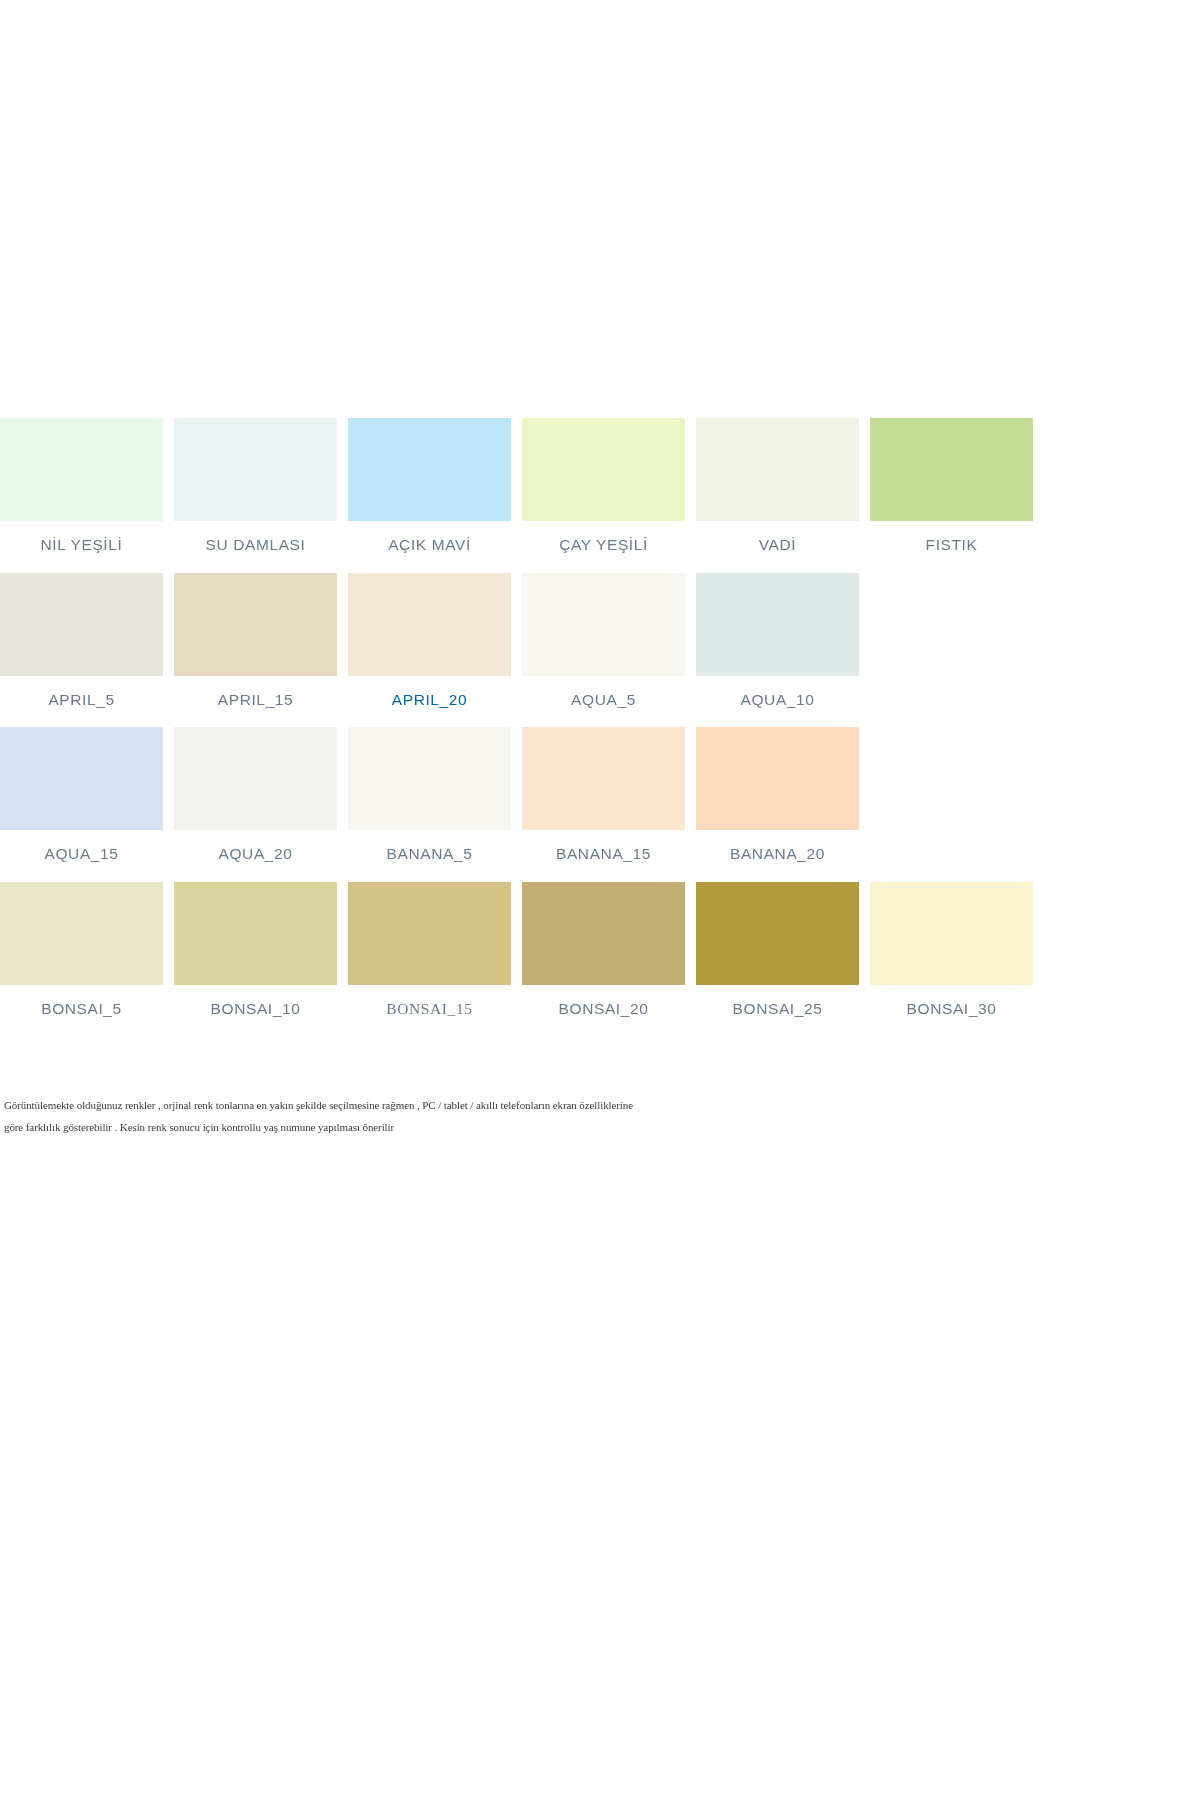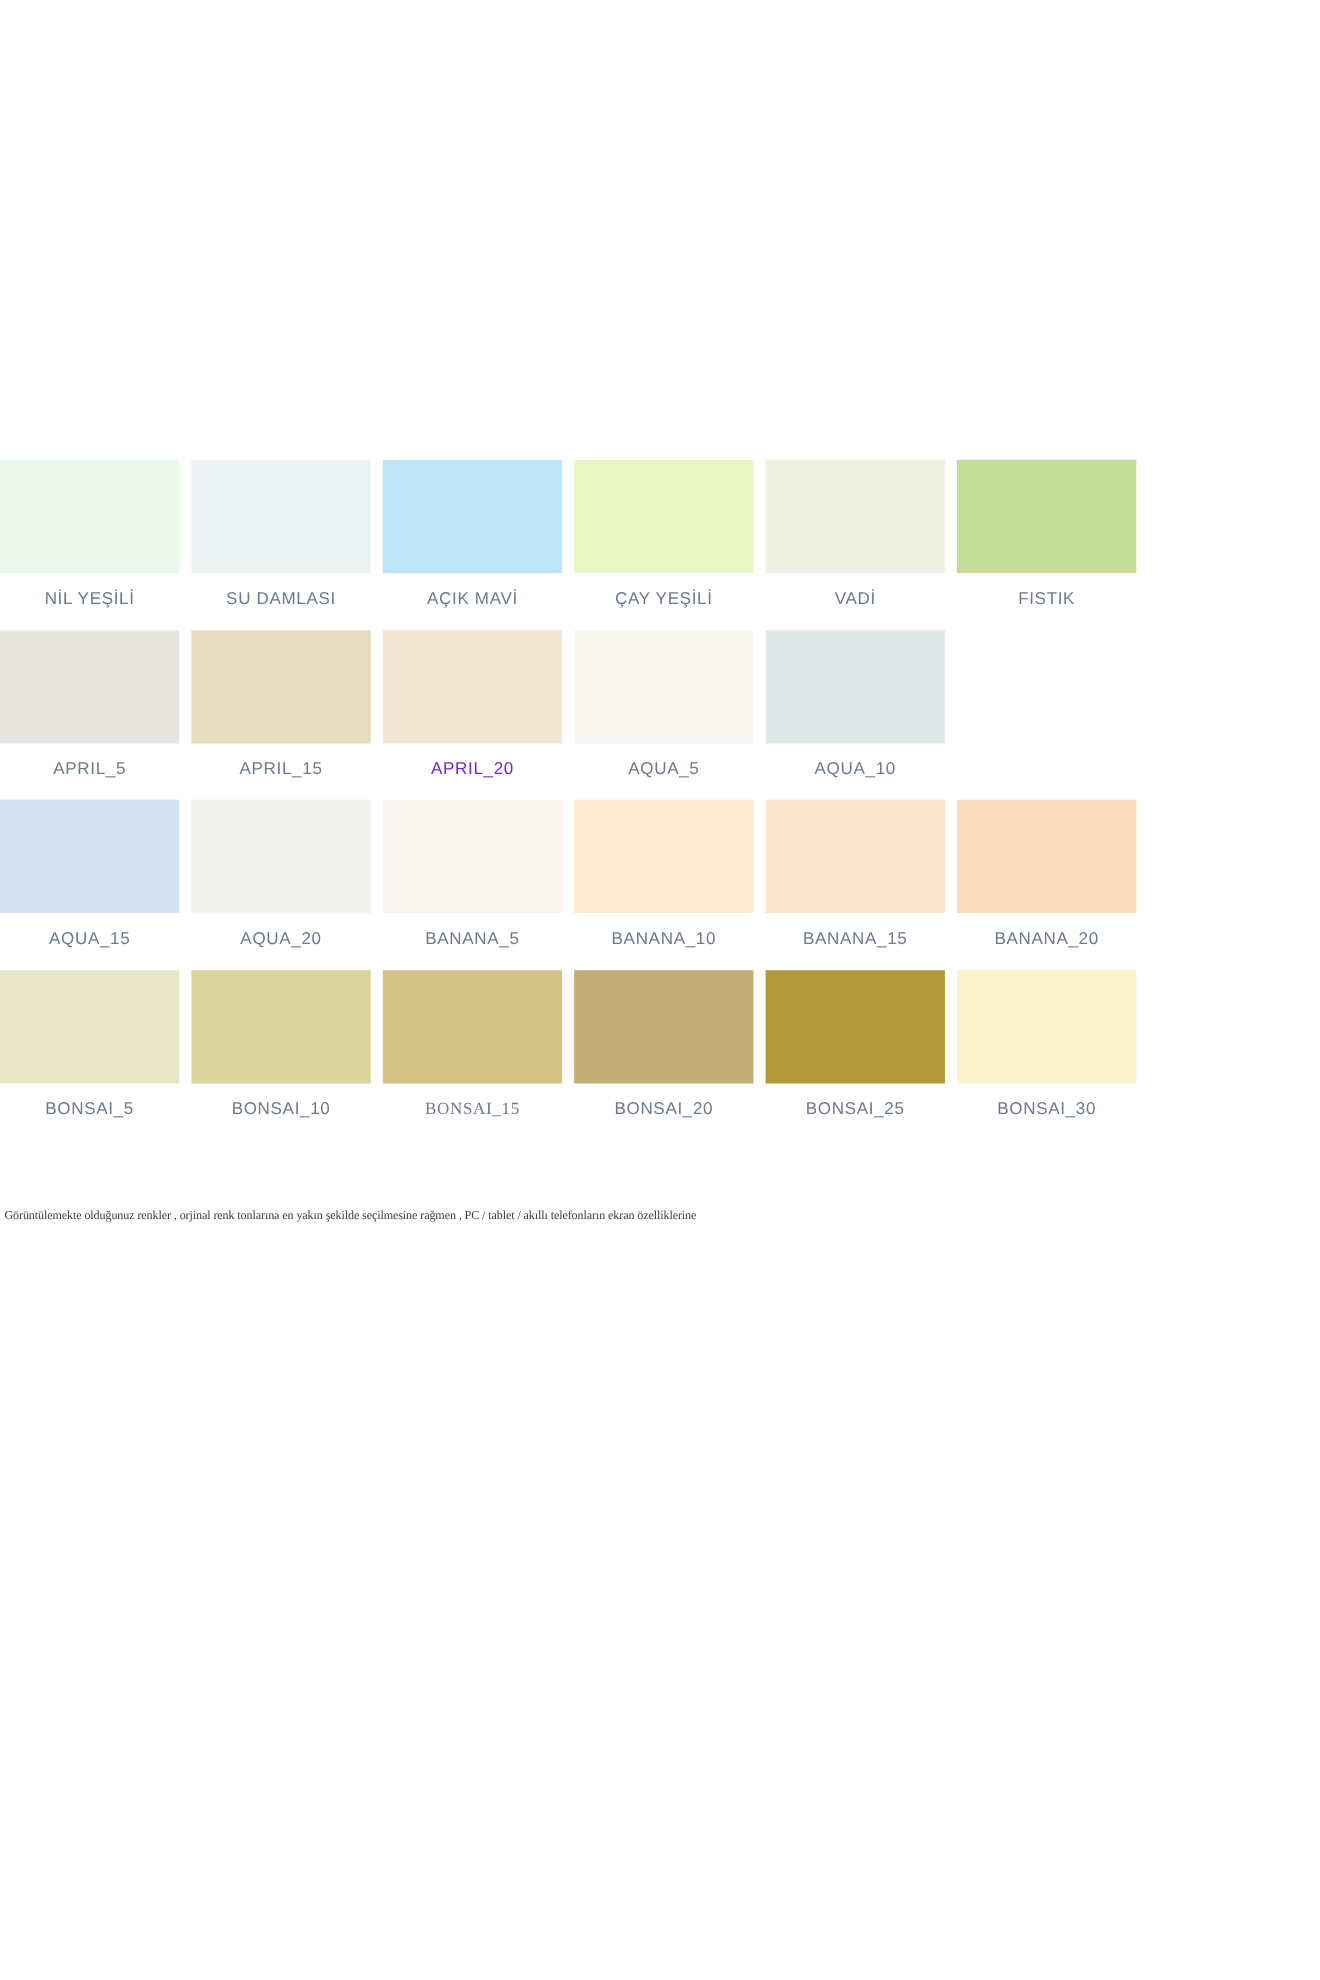--- a/index.html
+++ b/index.html
@@ -121,21 +121,21 @@
       <div class="swatch-cell">
         <span class="swatch-chip" style="background-color: rgb(230, 229, 223);"></span>
         <span class="swatch-label" style="color: rgb(107, 122, 141);">APRIL_5</span>
       </div>
       <div class="swatch-cell">
         <span class="swatch-chip" style="background-color: rgb(229, 220, 192);"></span>
         <span class="swatch-label" style="color: rgb(107, 122, 141);">APRIL_15</span>
       </div>
       <div class="swatch-cell">
         <span class="swatch-chip" style="background-color: rgb(242, 230, 213);"></span>
-        <span class="swatch-label" style="color: #6d28d9;">APRIL_20</span>
+        <span class="swatch-label" style="color: #0369a1;">APRIL_20</span>
       </div>
       <div class="swatch-cell">
         <span class="swatch-chip" style="background-color: rgb(248, 246, 240);"></span>
         <span class="swatch-label" style="color: rgb(107, 122, 141);">AQUA_5</span>
       </div>
       <div class="swatch-cell">
         <span class="swatch-chip" style="background-color: rgb(223, 233, 232);"></span>
         <span class="swatch-label" style="color: rgb(107, 122, 141);">AQUA_10</span>
       </div>
     </div>
@@ -147,24 +147,20 @@
       </div>
       <div class="swatch-cell">
         <span class="swatch-chip" style="background-color: rgb(241, 242, 238);"></span>
         <span class="swatch-label" style="color: rgb(107, 122, 141);">AQUA_20</span>
       </div>
       <div class="swatch-cell">
         <span class="swatch-chip" style="background-color: rgb(248, 246, 240);"></span>
         <span class="swatch-label" style="color: rgb(107, 122, 141);">BANANA_5</span>
       </div>
       <div class="swatch-cell">
-        <span class="swatch-chip" style="background-color: rgb(253, 234, 209);"></span>
-        <span class="swatch-label" style="color: rgb(107, 122, 141);">BANANA_10</span>
-      </div>
-      <div class="swatch-cell">
         <span class="swatch-chip" style="background-color: rgb(252, 229, 205);"></span>
         <span class="swatch-label" style="color: rgb(107, 122, 141);">BANANA_15</span>
       </div>
       <div class="swatch-cell">
         <span class="swatch-chip" style="background-color: rgb(251, 220, 190);"></span>
         <span class="swatch-label" style="color: rgb(107, 122, 141);">BANANA_20</span>
       </div>
     </div>
 
     <div class="swatch-row">
@@ -191,15 +187,16 @@
       <div class="swatch-cell">
         <span class="swatch-chip" style="background-color: rgb(251, 243, 205);"></span>
         <span class="swatch-label" style="color: rgb(107, 122, 141);">BONSAI_30</span>
       </div>
     </div>
 
   </div>
 
   <div class="disclaimer" style="color: rgb(60, 60, 60);">
     <p>Görüntülemekte olduğunuz renkler , orjinal renk tonlarına en yakın şekilde seçilmesine rağmen , PC / tablet / akıllı telefonların ekran özelliklerine</p>
+    <p>göre farklılık gösterebilir . Kesin renk sonucu için kontrollu yaş numune yapılması önerilir</p>
   </div>
 
 </div>
 
 </body></html>

